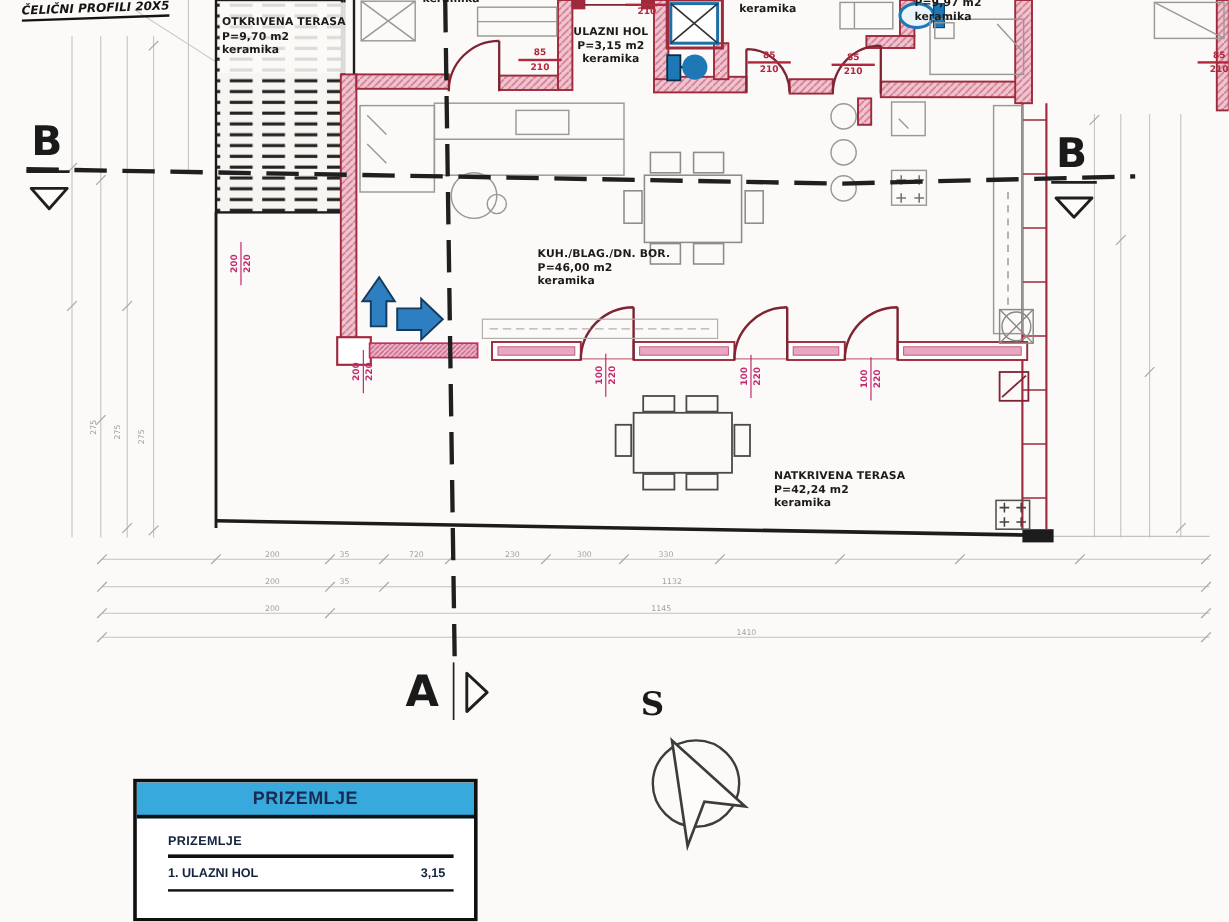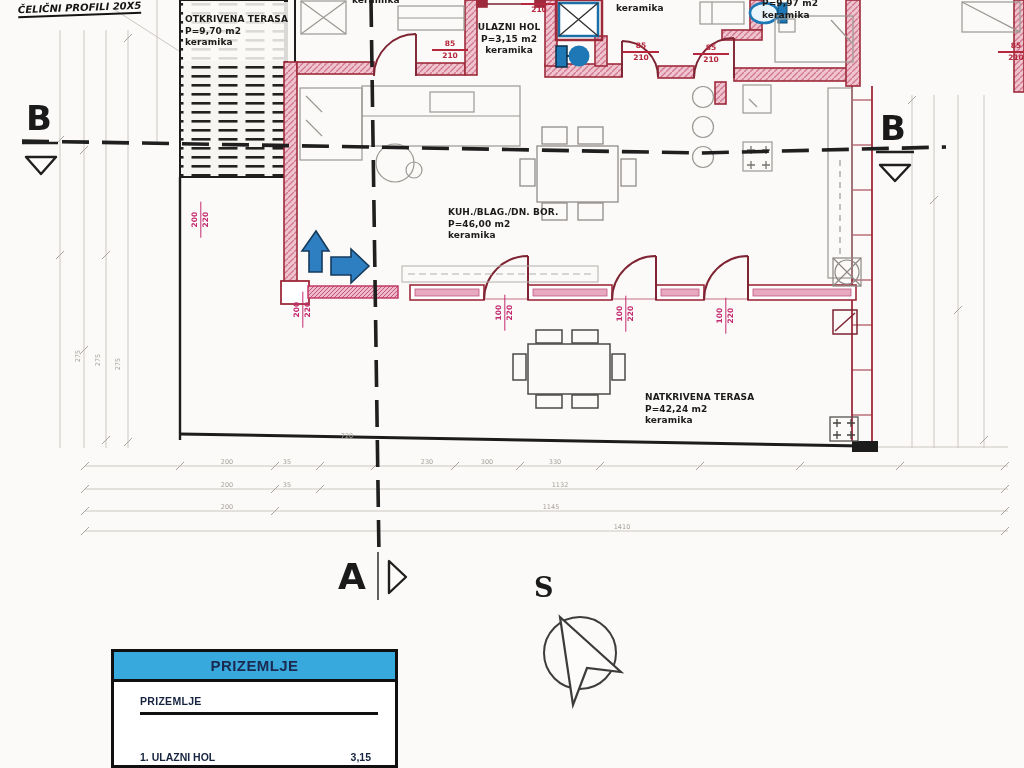--- a/index.html
+++ b/index.html
@@ -24,21 +24,21 @@
   .legend{position:absolute;left:111px;top:649px;width:287px;height:119px;background:#ffffff;
           border:3px solid #101010;box-sizing:border-box;overflow:hidden;
           font-family:"Liberation Sans",sans-serif;}
   .legend-header{height:27px;background:#38a9dd;border-bottom:3px solid #101010;
           display:flex;align-items:center;justify-content:center;font-weight:bold;
           font-size:15px;letter-spacing:.4px;color:#1b2a50;}
   .legend-body{padding:13px 0 0 26px;}
   .legend-subtitle{font-weight:bold;font-size:10.5px;color:#15233f;letter-spacing:.3px;margin-bottom:5px;}
   .legend-divider{width:238px;height:2.5px;background:#101010;}
   .legend-row{width:235px;display:flex;justify-content:space-between;align-items:center;
-          font-weight:bold;font-size:10.5px;color:#15233f;height:26px;margin-top:29px;}
+          font-weight:bold;font-size:10.5px;color:#15233f;height:26px;}
   .legend-row .val{padding-right:4px;}
 </style>
 </head>
 <body>
 
 <div id="stage">
 
 <svg id="plan-svg" width="1024" height="768" viewBox="0 0 1024 768">
   <defs>
     <pattern id="deck" width="27" height="9" patternUnits="userSpaceOnUse">
@@ -325,21 +325,21 @@
   <span>220</span>
 </div>
 <div class="dimv" style="left:285px;top:300px;">
   <span>200</span>
       <span class="bar"></span>
   <span>220</span>
 </div>
 
 <span class="gnum" style="left:212px;top:458px;">200</span>
 <span class="gnum" style="left:272px;top:458px;">35</span>
-<span class="gnum" style="left:332px;top:432px;">720</span>
+<span class="gnum" style="left:332px;top:458px;">720</span>
 <span class="gnum" style="left:412px;top:458px;">230</span>
 <span class="gnum" style="left:472px;top:458px;">300</span>
 <span class="gnum" style="left:540px;top:458px;">330</span>
 <span class="gnum" style="left:212px;top:481px;">200</span>
 <span class="gnum" style="left:272px;top:481px;">35</span>
 <span class="gnum" style="left:545px;top:481px;">1132</span>
 <span class="gnum" style="left:212px;top:503px;">200</span>
 <span class="gnum" style="left:536px;top:503px;">1145</span>
 <span class="gnum" style="left:607px;top:523px;">1410</span>
 

